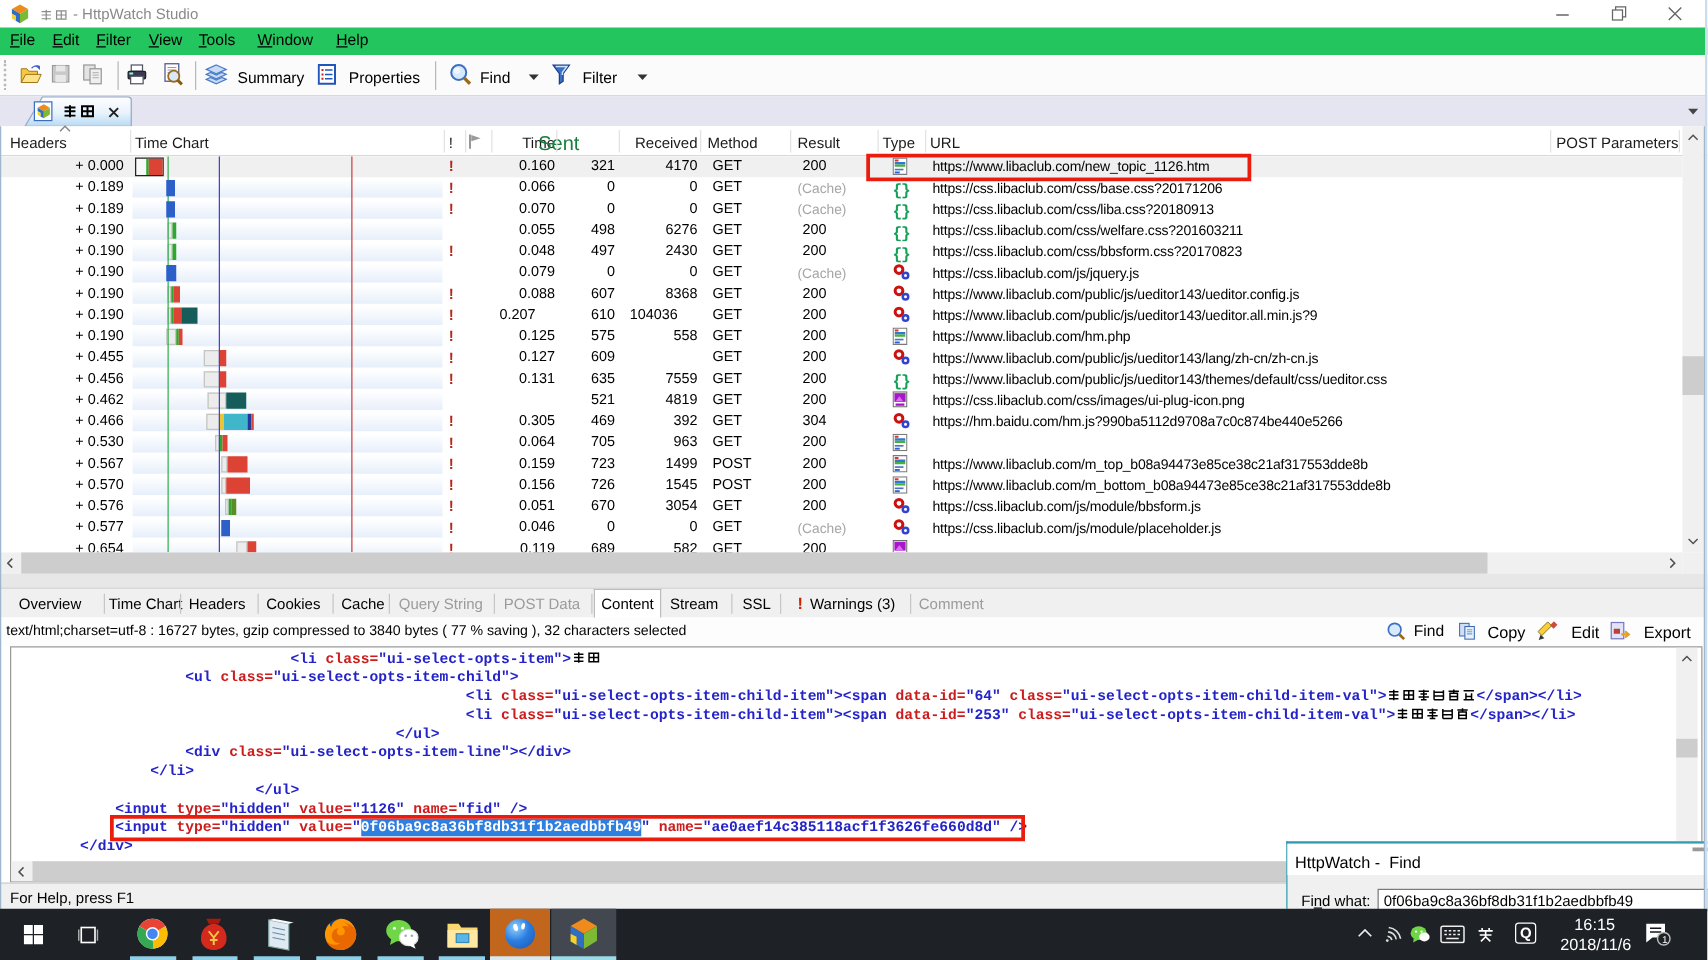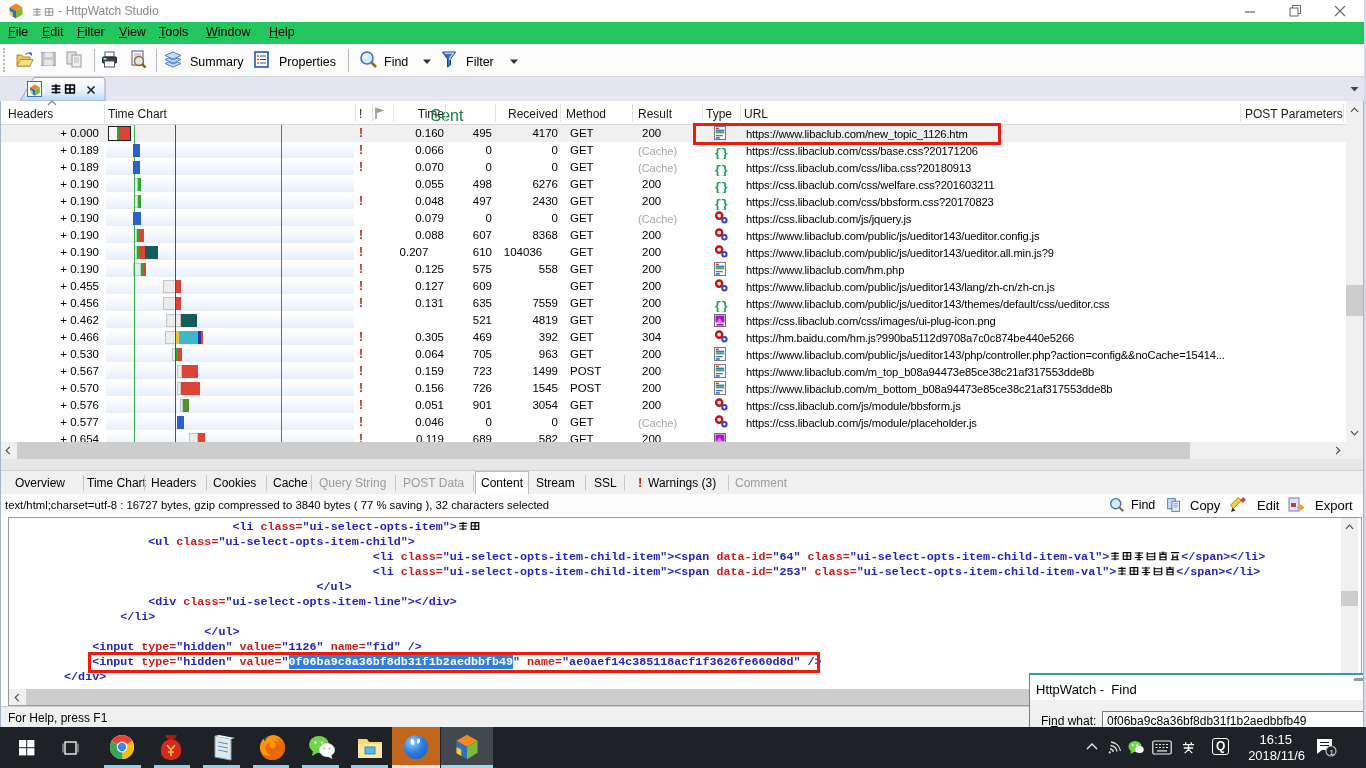--- a/index.html
+++ b/index.html
@@ -160,21 +160,21 @@
 <div class="ab" style="left:702px;top:3px;width:1px;height:18px;background:#e2e2e2"></div>
 <div class="ab" style="left:740px;top:3px;width:1px;height:18px;background:#e2e2e2"></div>
 <div class="ab" style="left:1240px;top:3px;width:1px;height:18px;background:#e2e2e2"></div>
 <div class="ab" style="left:1343px;top:3px;width:1px;height:18px;background:#e2e2e2"></div>
 </div>
 <div class="ab" style="left:0;top:125px;width:1346px;height:317px;overflow:hidden;background:#fff">
 <div class="ab" style="left:0;top:0px;width:1346px;height:17px;background:#f0f0f0">
 <div class="ab" style="left:8px;top:2px;width:91px;text-align:right;font-size:11.5px">+ 0.000</div>
 <div class="ab" style="left:359px;top:1px;font-size:12px;font-weight:bold;color:#b5291d">!</div>
 <div class="ab" style="left:384px;top:2px;width:60px;text-align:right;font-size:11.5px">0.160</div>
-<div class="ab" style="left:432px;top:2px;width:60px;text-align:right;font-size:11.5px">495</div>
+<div class="ab" style="left:432px;top:2px;width:60px;text-align:right;font-size:11.5px">321</div>
 <div class="ab" style="left:488px;top:2px;width:70px;text-align:right;font-size:11.5px">4170</div>
 <div class="ab" style="left:570px;top:2px;font-size:11.5px">GET</div>
 <div class="ab" style="left:642px;top:2px;font-size:11.5px">200</div>
 <div class="ab" style="left:714px;top:1px"><svg width="12" height="14" viewBox="0 0 12 14">
           <rect x="0.5" y="0.5" width="11" height="13" fill="#fff" stroke="#7a7a7a"></rect>
           <rect x="1.8" y="1.6" width="3" height="1.6" fill="#e03030"></rect>
           <rect x="1.8" y="3.6" width="8.4" height="2" fill="#2e7ad0"></rect>
           <rect x="1.8" y="5.6" width="8.4" height="1.8" fill="#47b03a"></rect>
           <rect x="1.8" y="9" width="7" height="1.3" fill="#4a6fd0"></rect>
           <rect x="1.8" y="11.2" width="4" height="1.5" fill="#2e5fd0"></rect>
@@ -359,21 +359,20 @@
 <div class="ab" style="left:570px;top:2px;font-size:11.5px">GET</div>
 <div class="ab" style="left:642px;top:2px;font-size:11.5px">200</div>
 <div class="ab" style="left:714px;top:1px"><svg width="12" height="14" viewBox="0 0 12 14">
           <rect x="0.5" y="0.5" width="11" height="13" fill="#fff" stroke="#7a7a7a"></rect>
           <rect x="1.8" y="1.6" width="3" height="1.6" fill="#e03030"></rect>
           <rect x="1.8" y="3.6" width="8.4" height="2" fill="#2e7ad0"></rect>
           <rect x="1.8" y="5.6" width="8.4" height="1.8" fill="#47b03a"></rect>
           <rect x="1.8" y="9" width="7" height="1.3" fill="#4a6fd0"></rect>
           <rect x="1.8" y="11.2" width="4" height="1.5" fill="#2e5fd0"></rect>
         </svg></div>
-<div class="ab" style="left:746px;top:2.5px;font-size:11.2px;letter-spacing:-0.15px;white-space:nowrap">https://www.libaclub.com/public/js/ueditor143/php/controller.php?action=config&amp;&amp;noCache=15414...</div>
 </div>
 <div class="ab" style="left:0;top:238px;width:1346px;height:17px;background:#fff">
 <div class="ab" style="left:106px;top:1px;width:248px;height:15px;background:linear-gradient(180deg,#ffffff 0%,#f4f8fd 45%,#e7effa 100%)"></div>
 <div class="ab" style="left:8px;top:2px;width:91px;text-align:right;font-size:11.5px">+ 0.567</div>
 <div class="ab" style="left:359px;top:1px;font-size:12px;font-weight:bold;color:#b5291d">!</div>
 <div class="ab" style="left:384px;top:2px;width:60px;text-align:right;font-size:11.5px">0.159</div>
 <div class="ab" style="left:432px;top:2px;width:60px;text-align:right;font-size:11.5px">723</div>
 <div class="ab" style="left:488px;top:2px;width:70px;text-align:right;font-size:11.5px">1499</div>
 <div class="ab" style="left:570px;top:2px;font-size:11.5px">POST</div>
 <div class="ab" style="left:642px;top:2px;font-size:11.5px">200</div>
@@ -404,21 +403,21 @@
           <rect x="1.8" y="9" width="7" height="1.3" fill="#4a6fd0"></rect>
           <rect x="1.8" y="11.2" width="4" height="1.5" fill="#2e5fd0"></rect>
         </svg></div>
 <div class="ab" style="left:746px;top:2.5px;font-size:11.2px;letter-spacing:-0.15px;white-space:nowrap">https://www.libaclub.com/m_bottom_b08a94473e85ce38c21af317553dde8b</div>
 </div>
 <div class="ab" style="left:0;top:272px;width:1346px;height:17px;background:#fff">
 <div class="ab" style="left:106px;top:1px;width:248px;height:15px;background:linear-gradient(180deg,#ffffff 0%,#f4f8fd 45%,#e7effa 100%)"></div>
 <div class="ab" style="left:8px;top:2px;width:91px;text-align:right;font-size:11.5px">+ 0.576</div>
 <div class="ab" style="left:359px;top:1px;font-size:12px;font-weight:bold;color:#b5291d">!</div>
 <div class="ab" style="left:384px;top:2px;width:60px;text-align:right;font-size:11.5px">0.051</div>
-<div class="ab" style="left:432px;top:2px;width:60px;text-align:right;font-size:11.5px">901</div>
+<div class="ab" style="left:432px;top:2px;width:60px;text-align:right;font-size:11.5px">670</div>
 <div class="ab" style="left:488px;top:2px;width:70px;text-align:right;font-size:11.5px">3054</div>
 <div class="ab" style="left:570px;top:2px;font-size:11.5px">GET</div>
 <div class="ab" style="left:642px;top:2px;font-size:11.5px">200</div>
 <div class="ab" style="left:714px;top:1px"><svg width="15" height="14" viewBox="0 0 15 14">
           <circle cx="5.2" cy="4.6" r="3.1" fill="none" stroke="#cc1111" stroke-width="2.4"></circle>
           <circle cx="10.4" cy="9.3" r="2.2" fill="none" stroke="#3344cc" stroke-width="2"></circle>
         </svg></div>
 <div class="ab" style="left:746px;top:2.5px;font-size:11.2px;letter-spacing:-0.15px;white-space:nowrap">https://css.libaclub.com/js/module/bbsform.js</div>
 </div>
 <div class="ab" style="left:0;top:289px;width:1346px;height:17px;background:#fff">

